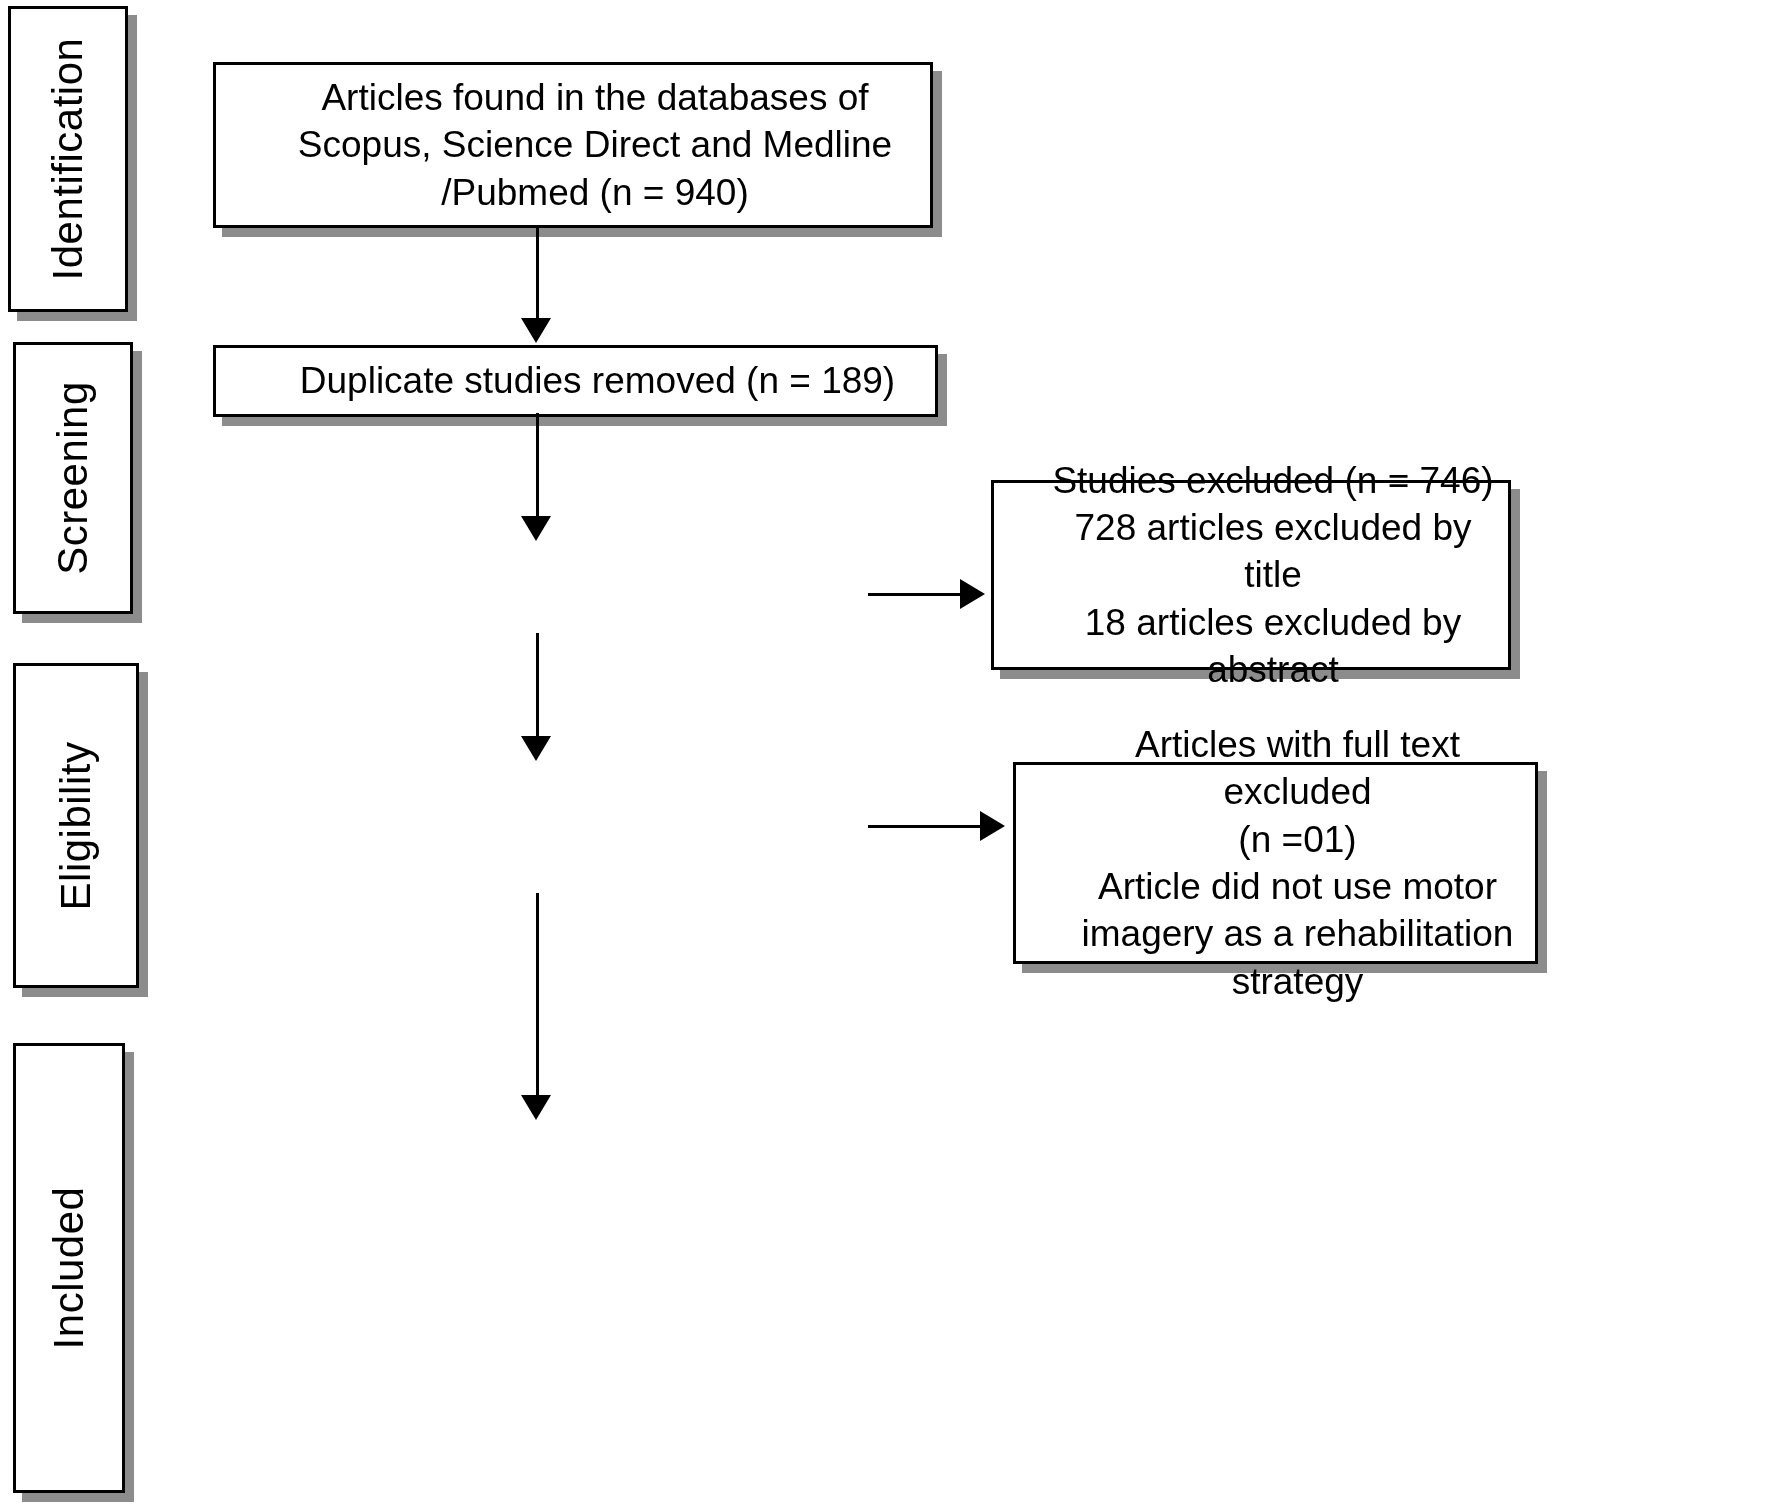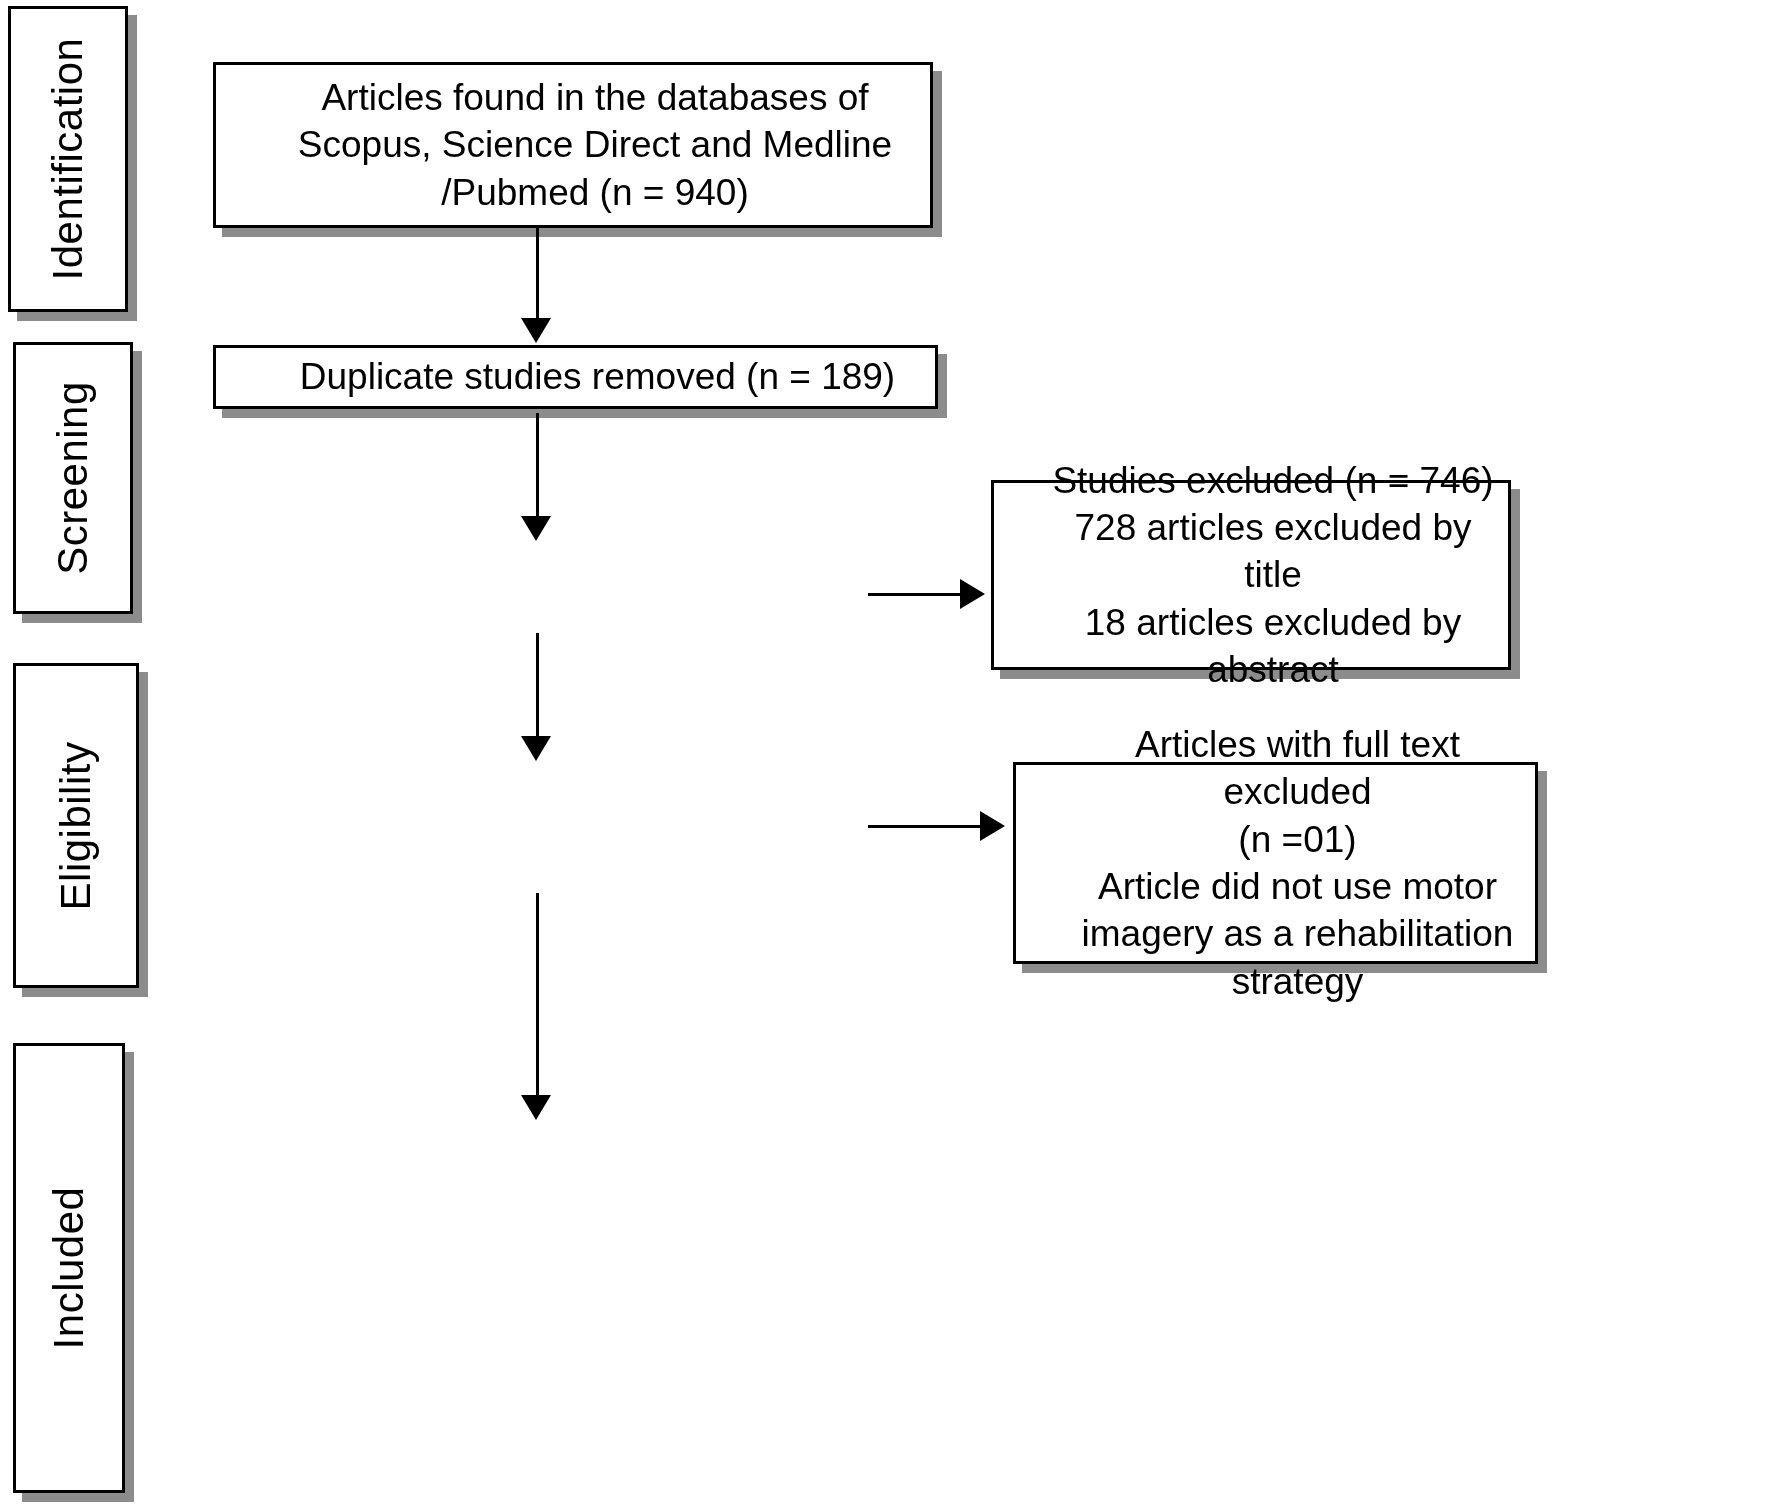--- a/index.html
+++ b/index.html
@@ -110,21 +110,21 @@
   <div class="stage" style="left:13px; top:1043px; width:112px; height:450px;">
     <span class="vtxt">Included</span>
   </div>
 
   <div class="box" style="left:213px; top:62px; width:720px; height:166px;">
     <span class="txt">Articles found in the databases of
 Scopus, Science Direct and Medline
 /Pubmed (n = 940)</span>
   </div>
 
-  <div class="box" style="left:213px; top:345px; width:725px; height:64px;">
+  <div class="box" style="left:213px; top:345px; width:725px; height:72px;">
     <span class="txt">Duplicate studies removed (n = 189)</span>
   </div>
 
 
 
 
   <div class="box" style="left:991px; top:480px; width:520px; height:190px;">
     <span class="txt">Studies excluded (n = 746)
 728 articles excluded by title
 18 articles excluded by abstract</span>

